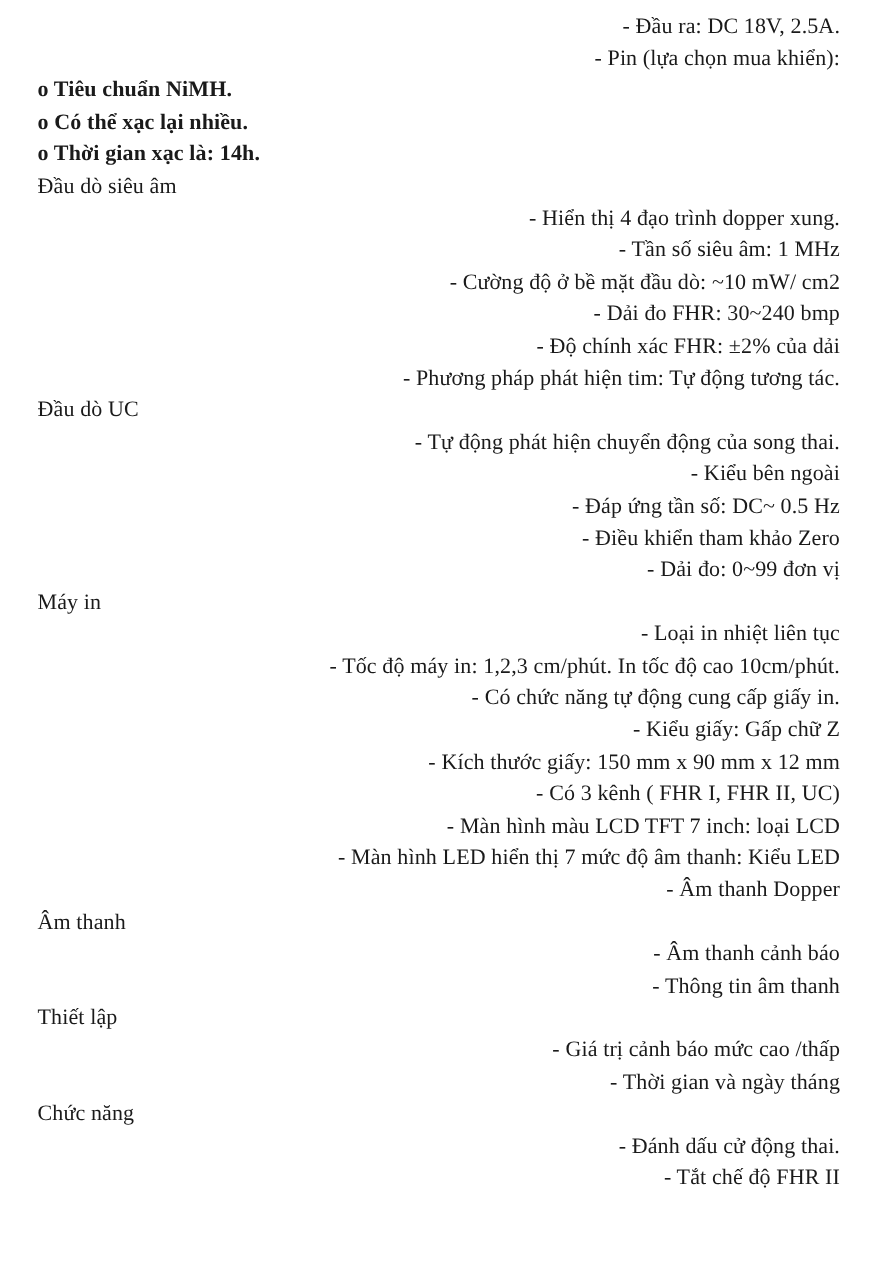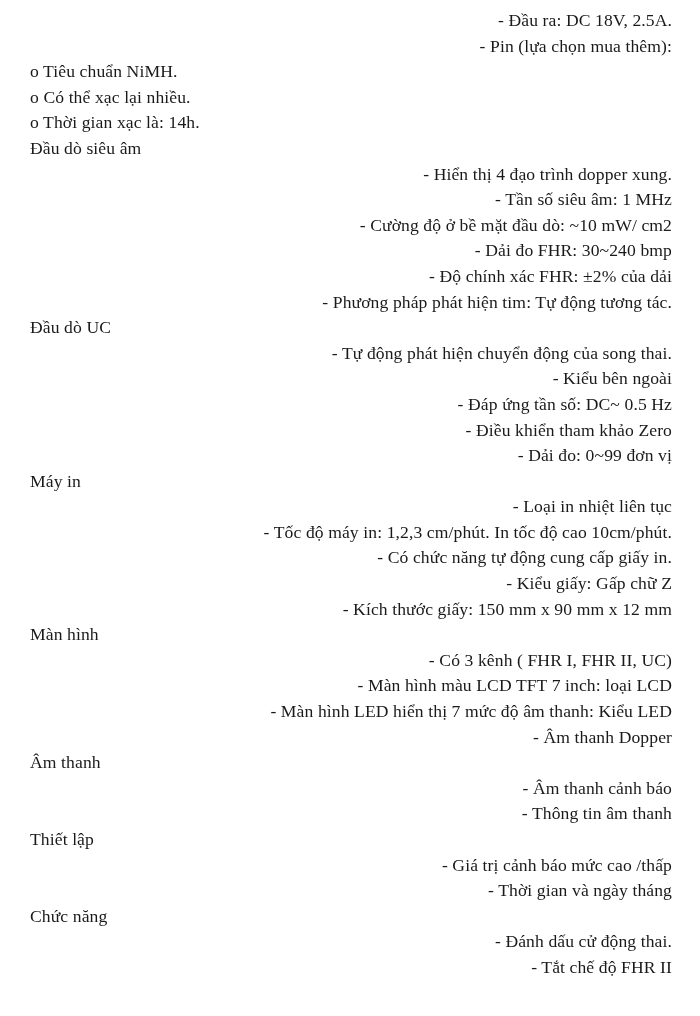--- a/index.html
+++ b/index.html
@@ -25,29 +25,29 @@
     letter-spacing: 0.1px;
   }
   .heading {
     font-weight: normal;
   }
   .bullet {
     font-weight: normal;
     text-align: right;
   }
   .sub {
-    font-weight: normal;
+    font-weight: bold;
   }
 </style>
 </head>
 <body>
 
 <div id="doc">
     <div class="line bullet">- Đầu ra: DC 18V, 2.5A.</div>
-    <div class="line bullet">- Pin (lựa chọn mua thêm):</div>
+    <div class="line bullet">- Pin (lựa chọn mua khiển):</div>
     <div class="line sub">o Tiêu chuẩn NiMH.</div>
     <div class="line sub">o Có thể xạc lại nhiều.</div>
     <div class="line sub">o Thời gian xạc là: 14h.</div>
     <div class="line heading">Đầu dò siêu âm</div>
     <div class="line bullet">- Hiển thị 4 đạo trình dopper xung.</div>
     <div class="line bullet">- Tần số siêu âm: 1 MHz</div>
     <div class="line bullet">- Cường độ ở bề mặt đầu dò: ~10 mW/ cm2</div>
     <div class="line bullet">- Dải đo FHR: 30~240 bmp</div>
     <div class="line bullet">- Độ chính xác FHR: ±2% của dải</div>
     <div class="line bullet">- Phương pháp phát hiện tim: Tự động tương tác.</div>
@@ -56,21 +56,20 @@
     <div class="line bullet">- Kiểu bên ngoài</div>
     <div class="line bullet">- Đáp ứng tần số: DC~ 0.5 Hz</div>
     <div class="line bullet">- Điều khiển tham khảo Zero</div>
     <div class="line bullet">- Dải đo: 0~99 đơn vị</div>
     <div class="line heading">Máy in</div>
     <div class="line bullet">- Loại in nhiệt liên tục</div>
     <div class="line bullet">- Tốc độ máy in: 1,2,3 cm/phút. In tốc độ cao 10cm/phút.</div>
     <div class="line bullet">- Có chức năng tự động cung cấp giấy in.</div>
     <div class="line bullet">- Kiểu giấy: Gấp chữ Z</div>
     <div class="line bullet">- Kích thước giấy: 150 mm x 90 mm x 12 mm</div>
-    <div class="line heading">Màn hình</div>
     <div class="line bullet">- Có 3 kênh ( FHR I, FHR II, UC)</div>
     <div class="line bullet">- Màn hình màu LCD TFT 7 inch: loại LCD</div>
     <div class="line bullet">- Màn hình LED hiển thị 7 mức độ âm thanh: Kiểu LED</div>
     <div class="line bullet">- Âm thanh Dopper</div>
     <div class="line heading">Âm thanh</div>
     <div class="line bullet">- Âm thanh cảnh báo</div>
     <div class="line bullet">- Thông tin âm thanh</div>
     <div class="line heading">Thiết lập</div>
     <div class="line bullet">- Giá trị cảnh báo mức cao /thấp</div>
     <div class="line bullet">- Thời gian và ngày tháng</div>

